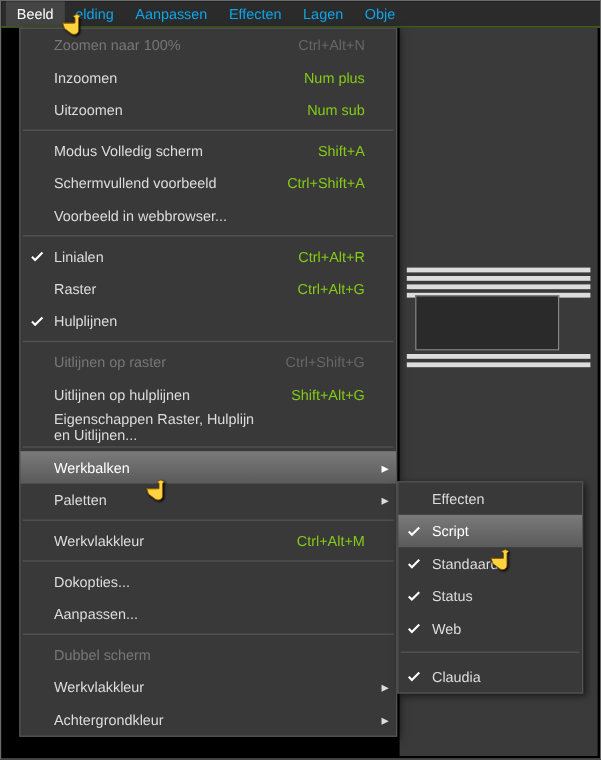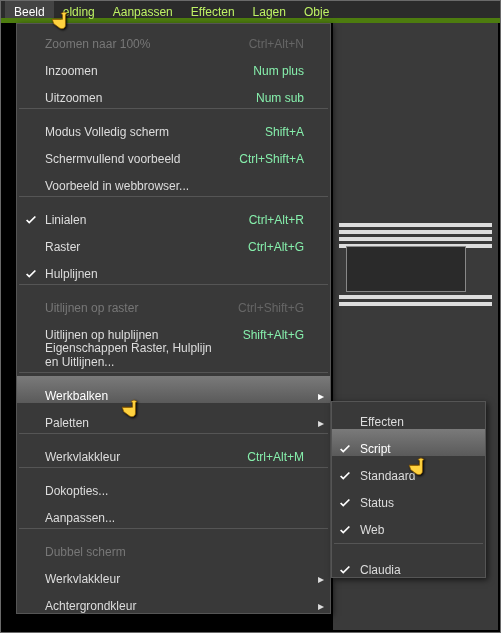--- a/index.html
+++ b/index.html
@@ -1,30 +1,30 @@
 <!DOCTYPE html>
 <html><head>
 <meta charset="utf-8">
 <style>
 *{margin:0;padding:0;box-sizing:border-box;font-family:"Segoe UI",Tahoma,sans-serif;font-size:12px}
 body{background:#000;width:501px;height:633px;position:relative;overflow:hidden;border:1px solid #6a6a6a}
-.menubar{display:flex;height:22px;background:#2b2b2b;padding-left:4px;border-bottom:5px solid #4d7c0f}
-.mbi{color:#bef264;padding:4px 9px;cursor:pointer}
+.menubar{display:flex;height:22px;background:#2b2b2b;padding-left:4px;border-bottom:1px solid #4d7c0f}
+.mbi{color:#0ea5e9;padding:4px 9px;cursor:pointer}
 .mbi.act{background:#444;color:#fff}
 .canvas{position:absolute;left:332px;top:22px;right:2px;bottom:2px;background:#3a3a3a}
 .canvas .bar{position:absolute;left:6px;right:6px;height:4px;background:#ddd}
 .logo{position:absolute;left:345px;top:245px;width:120px;height:46px;background:#2a2a2a;border:1px solid #888;color:#eee;display:flex;align-items:center;justify-content:center;font-family:cursive;font-size:18px;font-style:italic}
 .menu{position:absolute;background:#393939;border:1px solid #555;box-shadow:2px 2px 6px rgba(0,0,0,.6)}
 .m1{left:15px;top:22px;width:315px}
-.row{display:flex;align-items:flex-end;height:27px;color:#ddd;cursor:pointer}
+.row{display:flex;align-items:center;height:27px;color:#ddd;cursor:pointer}
 .row.dis{color:#777}
 .row.hl{background:linear-gradient(#7a7a7a,#5a5a5a);color:#fff}
 .chk{width:28px;display:flex;align-items:center;justify-content:center}
 .lbl{flex:1;padding-right:8px}
-.sc{width:90px;text-align:right;padding-right:8px;color:#86efac}
+.sc{width:90px;text-align:right;padding-right:8px;color:#84cc16}
 .row.dis .sc{color:#666}
 .ar{width:18px;text-align:center}
 .sep{height:1px;background:#555;margin:3px 2px}
 .m2{left:330px;top:400px;width:155px}
 .m2 .row{height:27px}
 .m2 .chk{width:26px}
 .m2 .lbl{padding-left:2px}
 .m2 .sep{margin:6px 2px}
 .hand{position:absolute;width:30px;height:22px;pointer-events:none;z-index:50}
 .hand svg{width:100%;height:100%;filter:drop-shadow(1px 1px 1px #000)}

